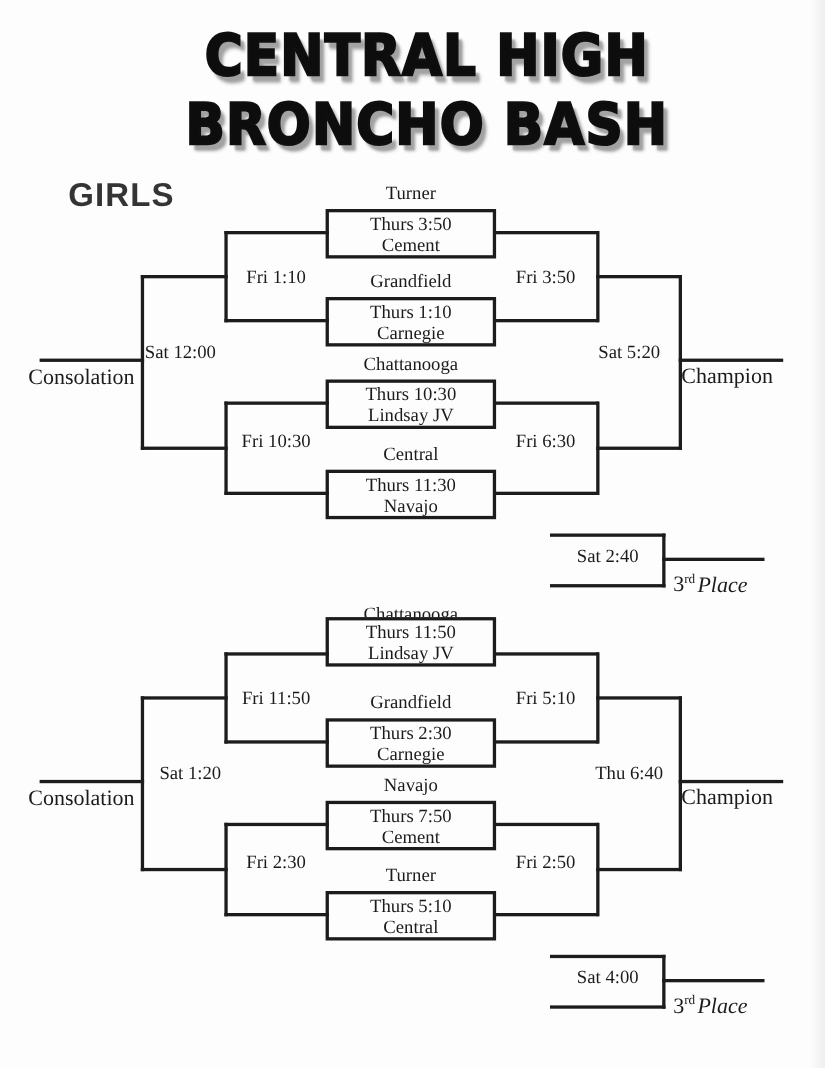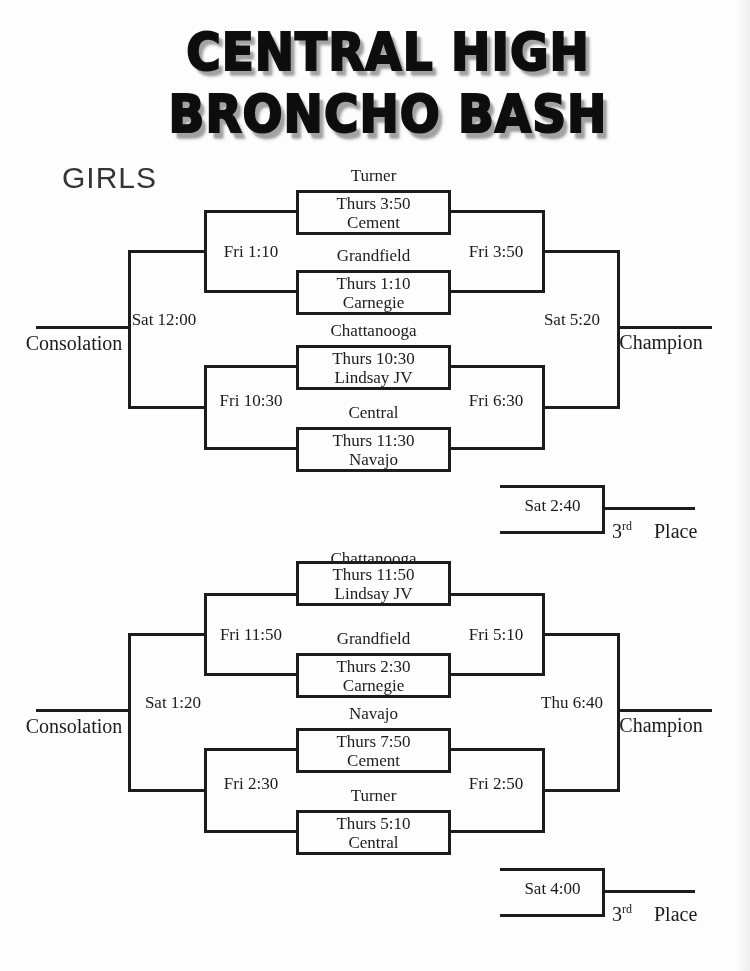--- a/index.html
+++ b/index.html
@@ -21,39 +21,39 @@
     -webkit-text-stroke:2px #0f0f0f;
     text-shadow:4px 5px 2px #a2a2a2, 5px 6px 3px #b5b5b5;
     transform:scaleY(1.10); transform-origin:top center;
   }
   
   .bracket{position:absolute; left:0; width:750px; height:400px;}
   .bracket.girls{top:150px;}
   .bracket.boys{top:533px;}
   .heading{
     position:absolute; left:62px; top:11px;
-    font-family:"Liberation Sans", sans-serif; font-weight:normal;
+    font-family:"Liberation Sans", sans-serif; font-weight:bold;
     font-size:30px; letter-spacing:1px; color:#343434;text-align:center;
   }
   .hl{position:absolute; height:3px; background:#1c1c1c;}
   .vl{position:absolute; width:3px; background:#1c1c1c;}
   .game-box{
     position:absolute; left:296px; width:155px; height:45px;
     box-sizing:border-box; border:3px solid #1c1c1c; background:#fdfdfd;
     text-align:center; padding-top:1px;
   }
   .game-box div{font-size:17px; line-height:19px;}
   .team-label{
     position:absolute; left:296px; width:155px; text-align:center;
     font-size:17px; line-height:17px;
   }
   .lbl{position:absolute; font-size:17px; line-height:17px; text-align:center;}
   .lbl-lg{position:absolute; font-size:20px; line-height:20px;}
   .third-label sup{font-size:12px;}
-  .third-label .word{margin-left:22px;}
+  .third-label .word{margin-left:2px;font-style:italic;}
 </style>
 </head>
 <body>
 
 <div class="page">
   <div class="scan-edge"></div>
 
   <div class="title">
     <div class="title-line">CENTRAL HIGH</div>
     <div class="title-line">BRONCHO BASH</div>

